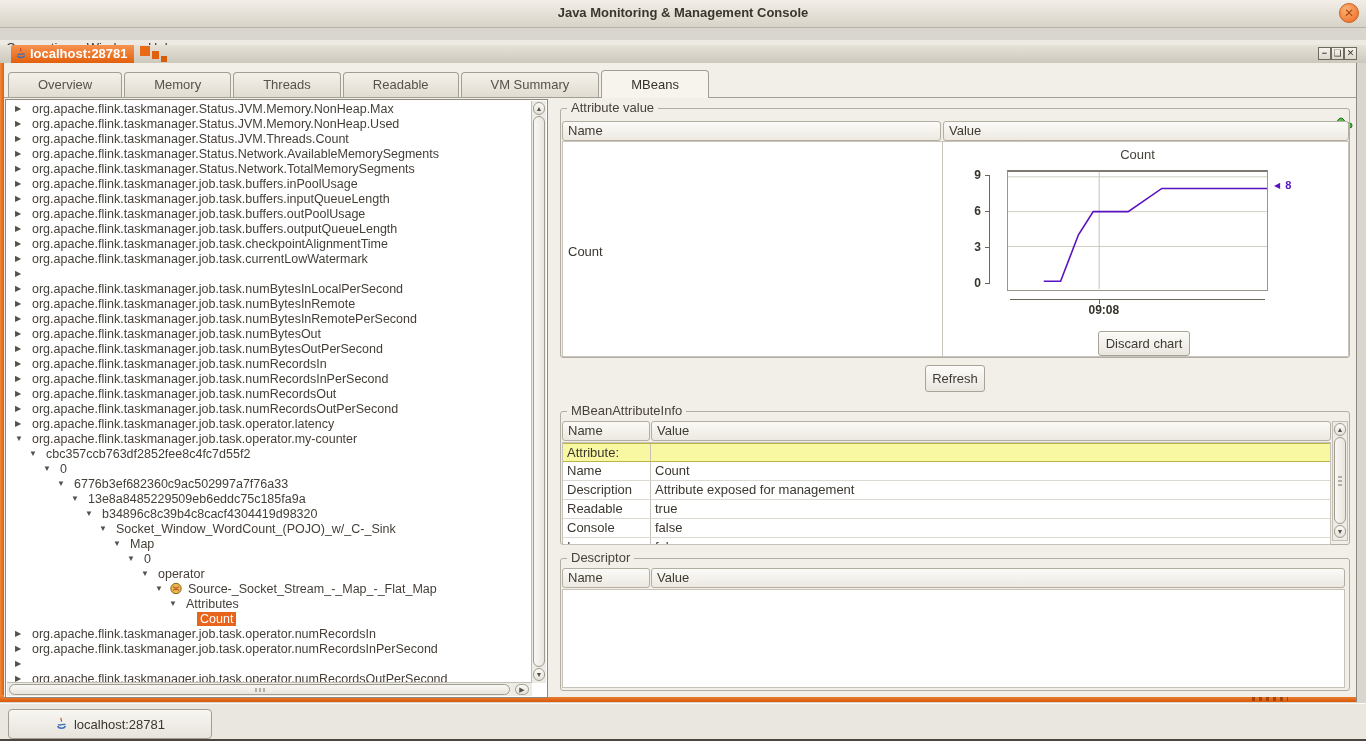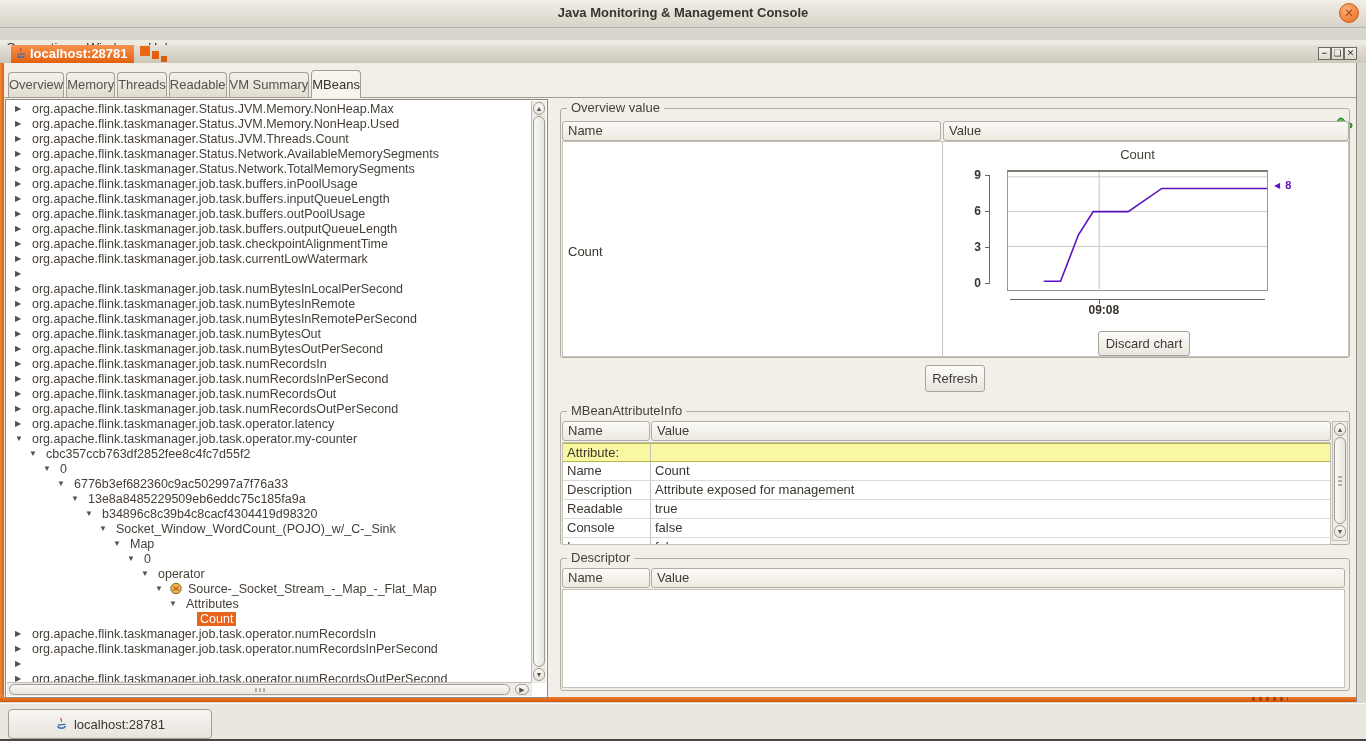--- a/index.html
+++ b/index.html
@@ -38,21 +38,21 @@
     color:#3B362F;font-size:9px;line-height:10px;text-align:center;font-weight:bold;}
   .frame-left{left:0;top:18px;width:4px;height:639px;background:linear-gradient(90deg,#F5consum 0,#F08A3C,#DE5E0B);background:linear-gradient(90deg,#F08A3C,#DE5E0B);}
   .frame-bottom{left:0;top:650px;width:1357px;height:7px;background:linear-gradient(#F08A3C,#D8590A);}
   .frame-grip{left:1252px;top:652px;width:36px;height:4px;
     background:repeating-linear-gradient(90deg,#A5450A 0 3px,transparent 3px 7px);}
   .frame-right{left:1356px;top:18px;width:1px;height:639px;background:#8D887E;}
 
   
   .tabbar-bg{left:4px;top:18px;width:1352px;height:35px;background:#F2EFE8;}
   .tabs{left:8px;top:26px;height:27px;display:flex;align-items:flex-end;}
-  .tab{box-sizing:border-box;height:26px;margin-right:2px;padding:0 0;
+  .tab{box-sizing:border-box;height:26px;margin-right:2px;padding:0 29px;
     background:linear-gradient(#F4F1EA,#E0DBD0);border:1px solid #A39E93;border-bottom:none;
     border-radius:4px 4px 0 0;font-size:13px;color:#57524A;line-height:24px;}
   .tab.selected{height:28px;background:#F7F4EE;color:#35302A;line-height:27px;position:relative;z-index:3;}
   .tabpane{left:4px;top:52px;width:1352px;height:599px;background:#F2EFE8;border-top:1px solid #A39E93;}
 
   
   .tree-pane{left:5px;top:54px;width:543px;height:599px;box-sizing:border-box;
     border:1px solid #8F897E;background:#fff;}
   .tree-viewport{position:absolute;left:1px;top:1px;width:525px;height:582px;overflow:hidden;background:#fff;}
   .tree-row{display:flex;align-items:center;height:15px;font-size:12.5px;color:#443E37;white-space:nowrap;}
@@ -399,21 +399,21 @@
 
       <div class="sb-h">
         <div class="sb-thumb h" style="left:2px;top:1px;width:501px;height:11px;">
             <div class="grip"></div>
           </div>
         <div class="sb-btn" style="left:508px;top:1px;width:14px;height:11px;line-height:10px;">▶</div>
       </div>
     </div>
 
     <div class="abs gbox" style="left:560px;top:63px;width:790px;height:250px;"></div>
-    <div class="abs gtitle" style="left:567px;top:56px;">Overview value</div>
+    <div class="abs gtitle" style="left:567px;top:56px;">Attribute value</div>
     <div class="abs col-h" style="left:562px;top:76px;width:379px;">Name</div>
     <div class="abs col-h" style="left:943px;top:76px;width:406px;">Value</div>
 
     <div class="abs attr-body">
       <div class="attr-name-cell">
         <div class="attr-name-text">Count</div>
       </div>
     </div>
 
     <div class="abs chart-area">

